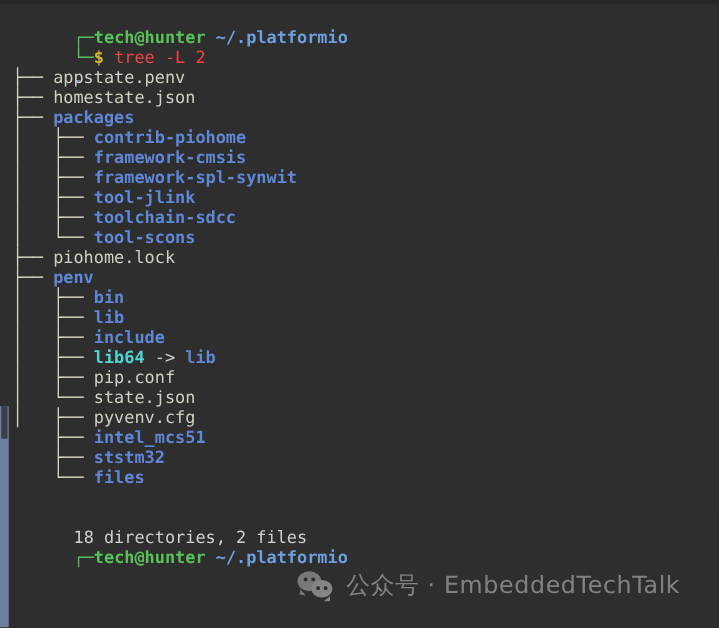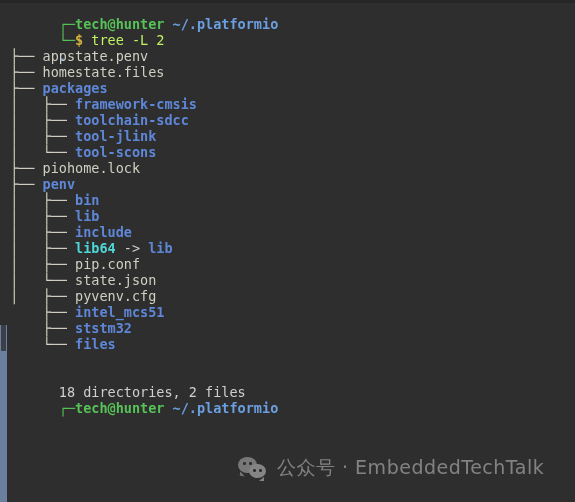--- a/index.html
+++ b/index.html
@@ -48,42 +48,42 @@
     height: 26px;
     background: #3a3f48;
   }
 
   #screen {
     position: absolute;
     left: 0;
     top: 0;
     width: 575px;
     height: 502px;
-    padding: 0 0 0 10px;
+    padding: 6px 0 0 10px;
     box-sizing: border-box;
   }
 
   .line {
     height: 16px;
     line-height: 16px;
     font-size: 13.5px;
     white-space: pre;
     color: #d0cfcc;
     letter-spacing: 0px;
   }
 
   
   .c-dir      { color: #5f87d7; font-weight: bold; }
   .c-link     { color: #4fd6d6; font-weight: bold; }
   .c-file     { color: #cfcfc2; }
   .c-branch   { color: #d8d4c4; }
   .c-user     { color: #57c257; font-weight: bold; }
   .c-path     { color: #6c9fe0; font-weight: bold; }
   .c-dollar   { color: #d6b33c; font-weight: bold; }
-  .c-cmd      { color: #bef264; }
+  .c-cmd      { color: #ef4444; }
   .c-plain    { color: #d0cfcc; }
   .c-promptrule { color: #57c257; font-weight: bold; }
 
   .blank { height: 16px; }
 
   
   #watermark {
     position: absolute;
     left: 238px;
     top: 455px;
@@ -165,25 +165,27 @@
     <div class="line">
       <span class="c-promptrule">└─</span><span class="c-dollar">$</span><span class="c-cmd"> tree -L 2</span>
     </div>
 
     <div class="line">
       <span class="c-dir">.</span>
     </div>
 
     <div id="tree-body">
         <div class="line"><span class="c-branch">├── </span><span class="c-file">appstate.penv</span></div>
-        <div class="line"><span class="c-branch">├── </span><span class="c-file">homestate.files</span></div>
+        <div class="line"><span class="c-branch">├── </span><span class="c-file">homestate.json</span></div>
         <div class="line"><span class="c-branch">├── </span><span class="c-dir">packages</span></div>
+        <div class="line"><span class="c-branch">│   ├── </span><span class="c-dir">contrib-piohome</span></div>
         <div class="line"><span class="c-branch">│   ├── </span><span class="c-dir">framework-cmsis</span></div>
+        <div class="line"><span class="c-branch">│   ├── </span><span class="c-dir">framework-spl-synwit</span></div>
+        <div class="line"><span class="c-branch">│   ├── </span><span class="c-dir">tool-jlink</span></div>
         <div class="line"><span class="c-branch">│   ├── </span><span class="c-dir">toolchain-sdcc</span></div>
-        <div class="line"><span class="c-branch">│   ├── </span><span class="c-dir">tool-jlink</span></div>
         <div class="line"><span class="c-branch">│   └── </span><span class="c-dir">tool-scons</span></div>
         <div class="line"><span class="c-branch">├── </span><span class="c-file">piohome.lock</span></div>
         <div class="line"><span class="c-branch">├── </span><span class="c-dir">penv</span></div>
         <div class="line"><span class="c-branch">│   ├── </span><span class="c-dir">bin</span></div>
         <div class="line"><span class="c-branch">│   ├── </span><span class="c-dir">lib</span></div>
         <div class="line"><span class="c-branch">│   ├── </span><span class="c-dir">include</span></div>
         <div class="line"><span class="c-branch">│   ├── </span><span class="c-link">lib64</span><span class="c-plain"> -&gt; </span><span class="c-dir">lib</span></div>
         <div class="line"><span class="c-branch">│   ├── </span><span class="c-file">pip.conf</span></div>
         <div class="line"><span class="c-branch">│   └── </span><span class="c-file">state.json</span></div>
         <div class="line"><span class="c-branch">│   ├── </span><span class="c-file">pyvenv.cfg</span></div>

